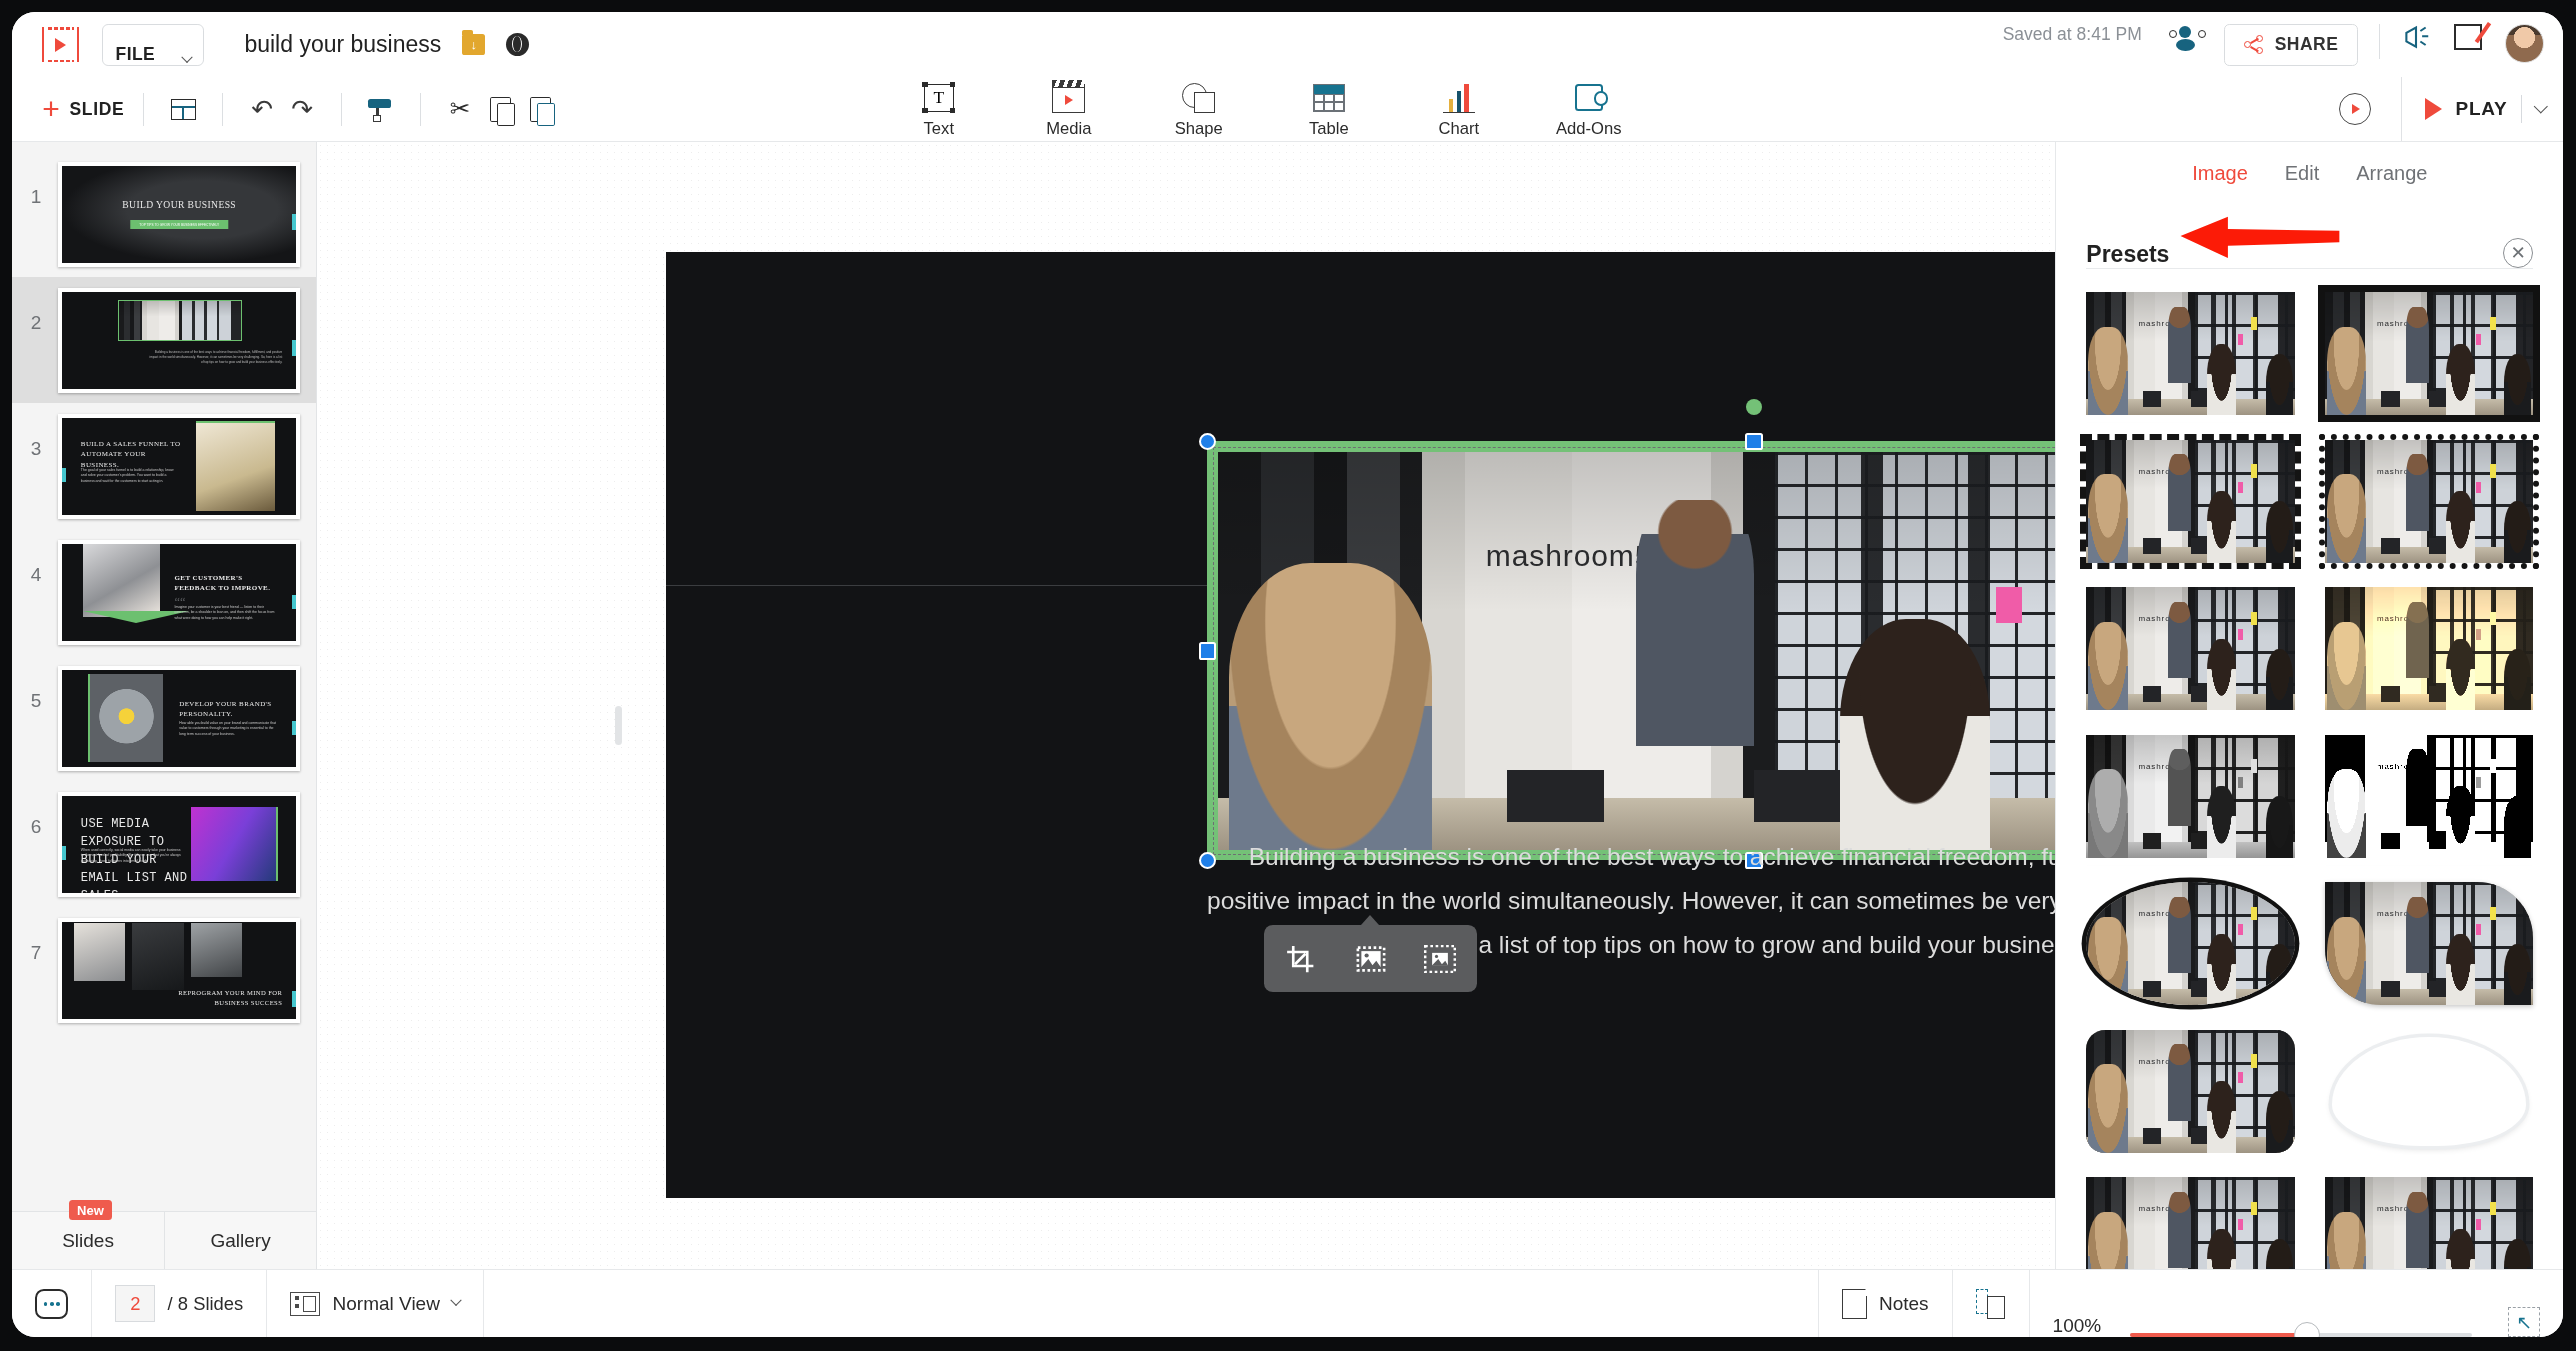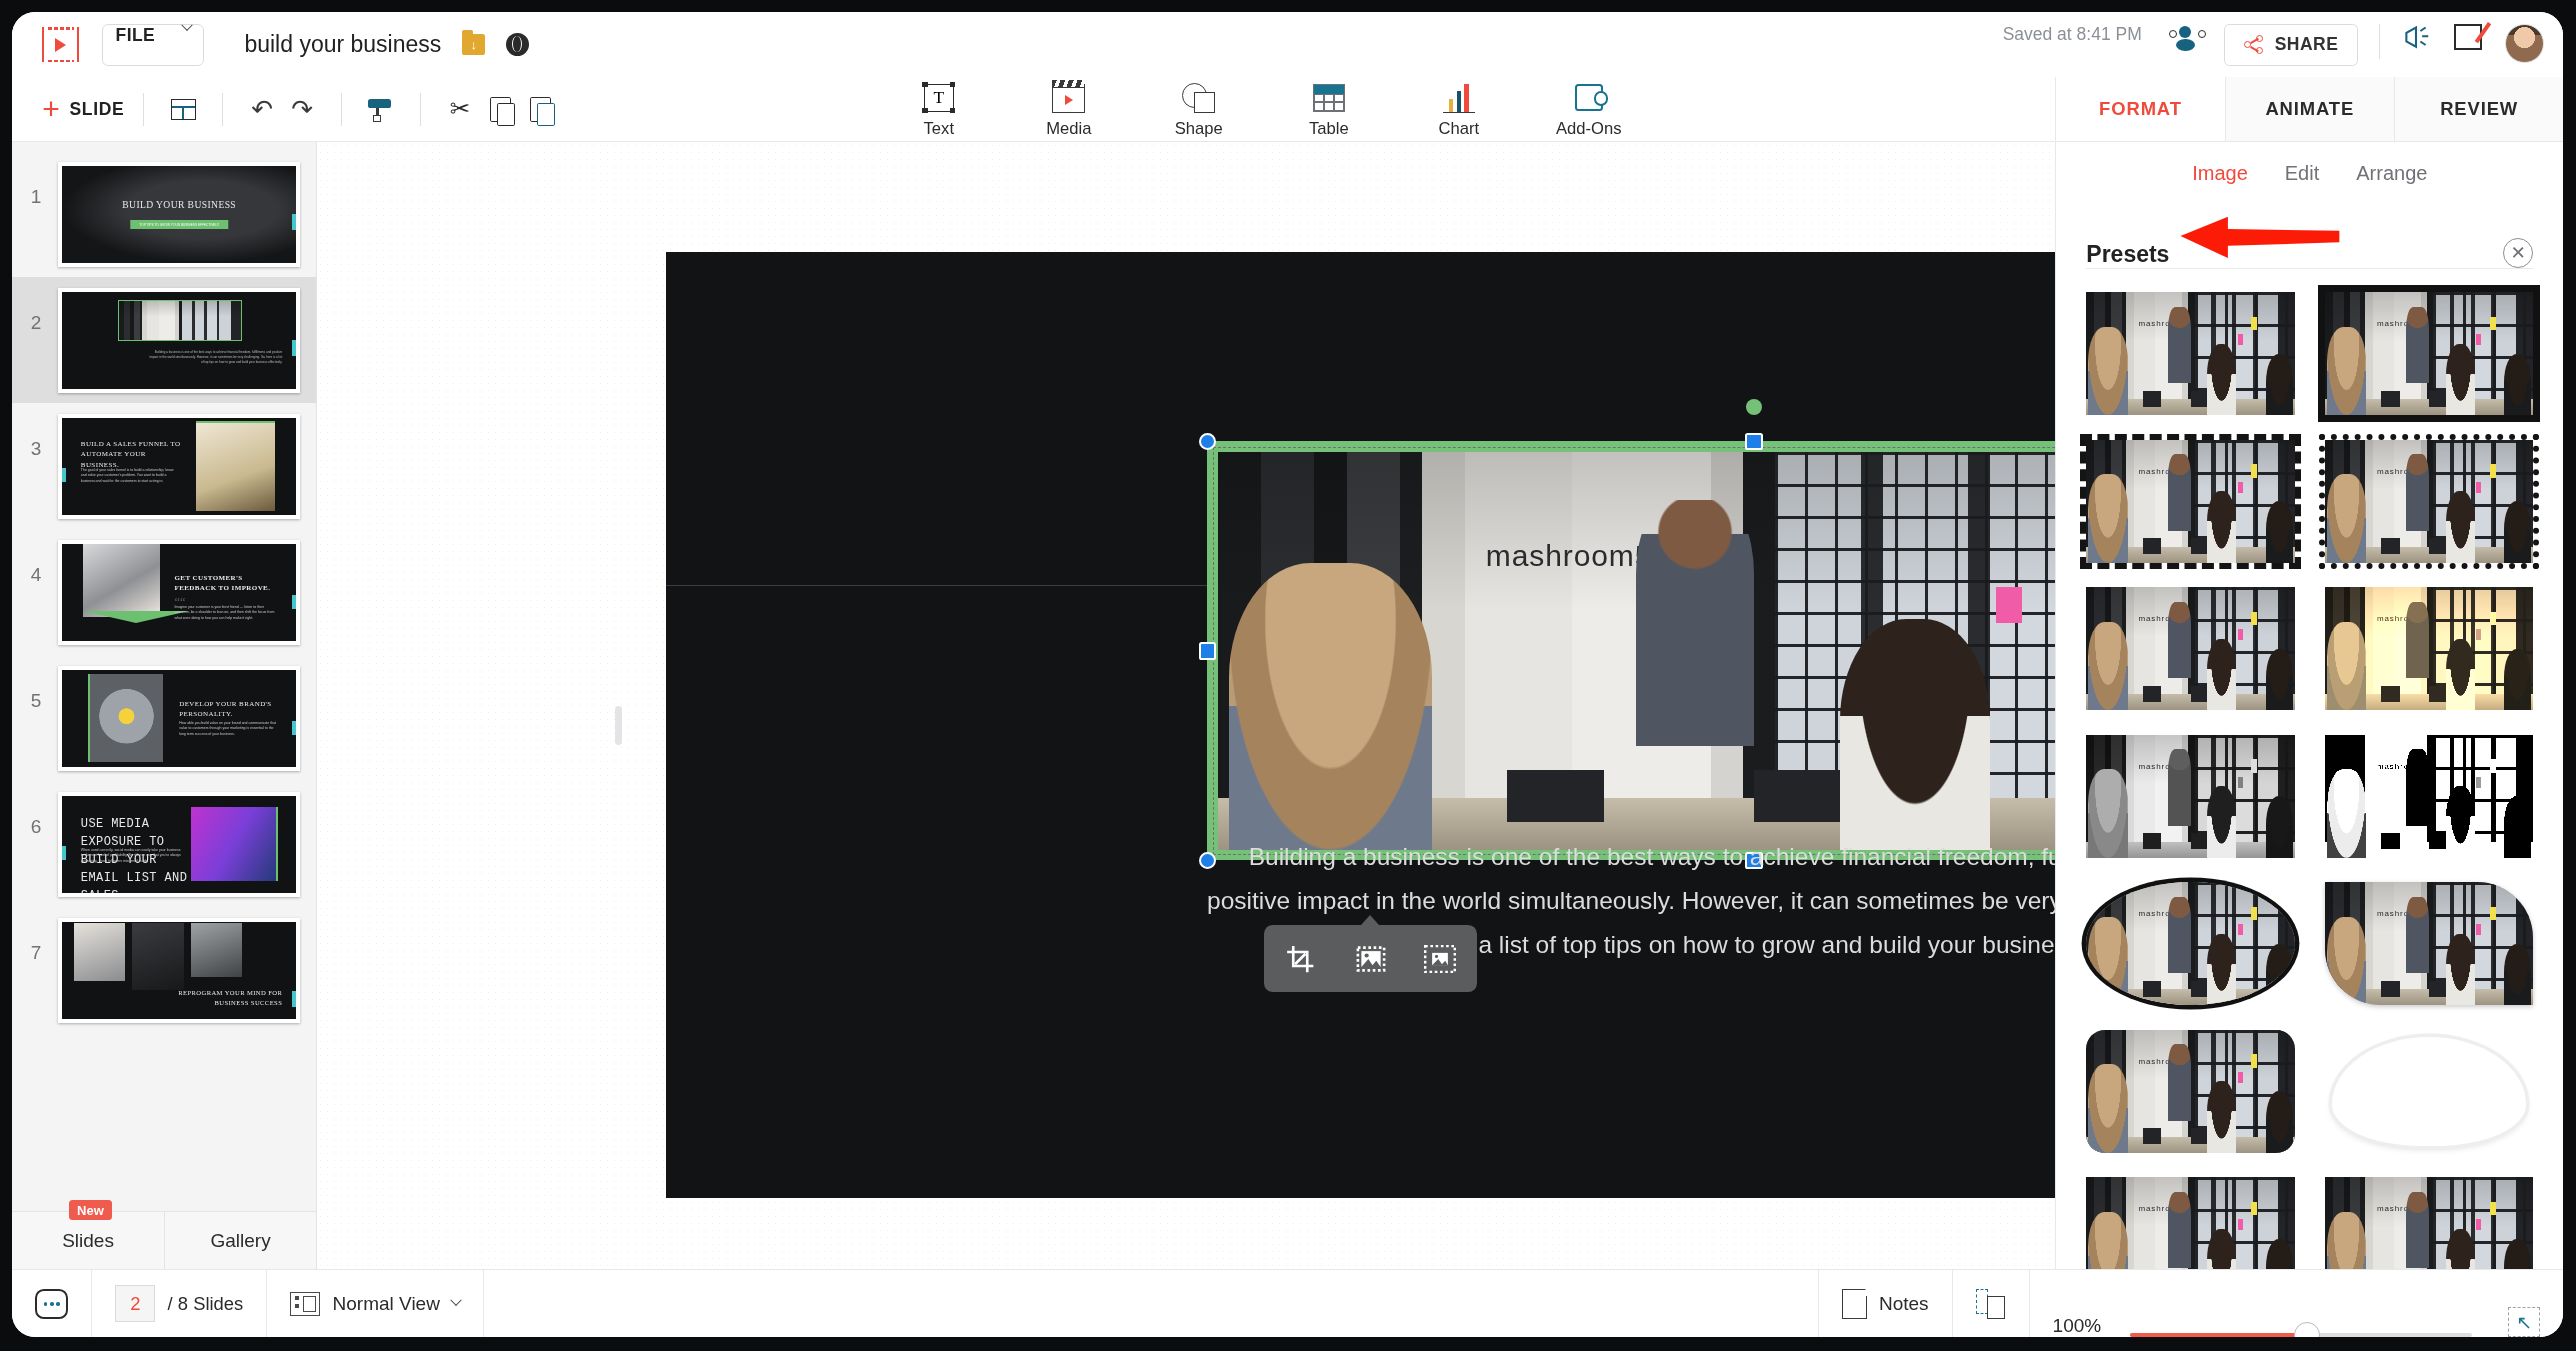--- a/index.html
+++ b/index.html
@@ -38,21 +38,21 @@
   }
   .logo-mark:before { top: 0; } .logo-mark:after { bottom: 0; }
   .logo-tri {
     width: 0; height: 0;
     border-left: 11.4px solid #ef4a3c;
     border-top: 7px solid transparent; border-bottom: 7px solid transparent;
   }
   .file-btn {
     height: 42px; min-width: 95px;
     border: 0.9px solid #d9dcdf; border-radius: 6.1px;
-    display: flex; align-items: flex-start; justify-content: center; gap: 28px;
+    display: flex; align-items: flex-end; justify-content: center; gap: 28px;
     font-size: 17.5px; font-weight: bold; letter-spacing: 0.4px; color: #222;
     padding: 0 12.3px; cursor: pointer; background: #fff;
   }
   .caret { width: 8px; height: 8px; border-right: 1.8px solid #555; border-bottom: 1.8px solid #555; transform: rotate(45deg) translate(-2.6px,-2.6px); }
   .doc-title { margin-left: 40px; font-size: 23px; color: #222; }
   .folder-ico { margin-left: 21px; width: 23px; height: 21px; background: #e2a72e; border-radius: 2.6px; position: relative; }
   .folder-ico:before { content:""; position:absolute; left:0; top:-4.4px; width:10.5px; height:5.3px; background:#e2a72e; border-radius:1.8px 1.8px 0 0;}
   .folder-ico:after { content:"↓"; position:absolute; inset:0; color:#fff; font-size:13px; text-align:center; line-height:21px; }
   .globe-ico { margin-left: 21px; width: 23px; height: 23px; border-radius: 50%; background: #2a2a2a; position: relative; }
   .globe-ico:after { content:""; position:absolute; left:6.1px; top:2.6px; width:8px; height:16px; border-left:1.8px solid #fff; border-right:1.8px solid #fff; border-radius:50%; }
@@ -431,25 +431,20 @@
     <div class="r2-right">
       <div class="gear"></div>
       <div class="play-wrap">
         <span class="play-tri"></span>
         <span class="play-txt">PLAY</span>
         <span class="play-sep"></span>
         <span class="play-caret"></span>
       </div>
     </div>
 
-    <div class="rtabs">
-      <div class="rtab active">FORMAT</div>
-      <div class="rtab">ANIMATE</div>
-      <div class="rtab">REVIEW</div>
-    </div>
   </div>
 
   <div class="body">
 
     <div class="slides-panel">
       <div class="slides-scroll">
 
         <div class="slide-item">
           <div class="slide-no">1</div>
           <div class="thumb">

